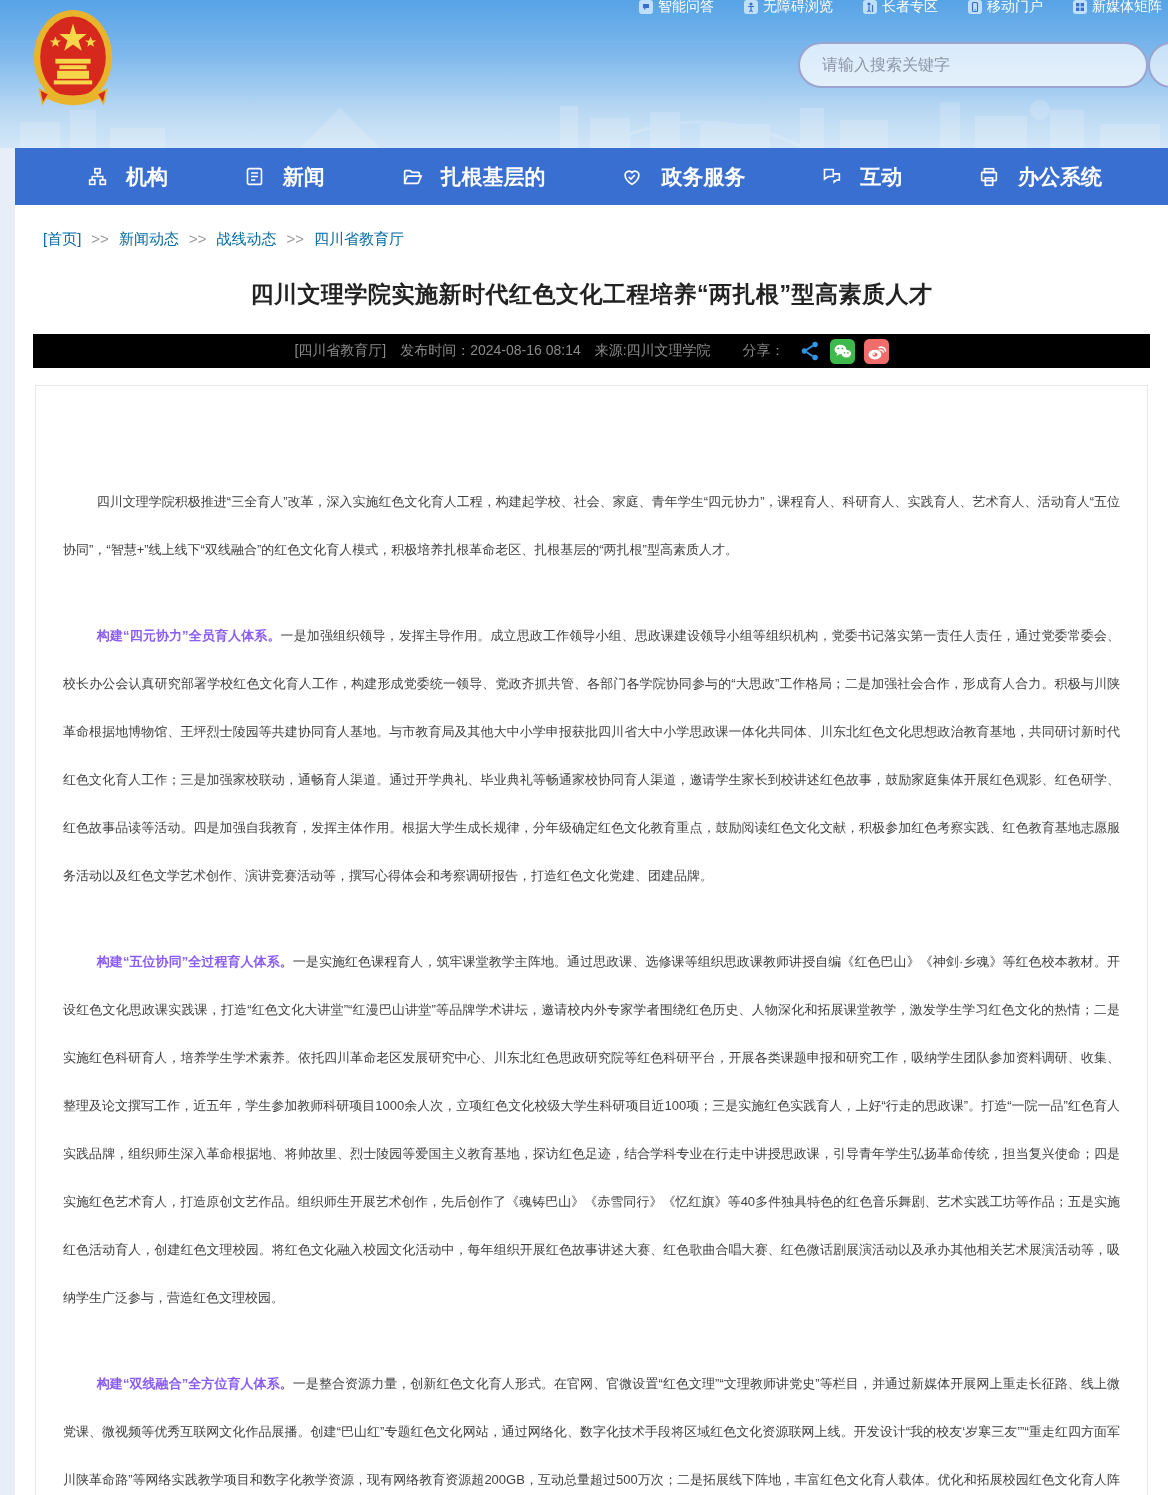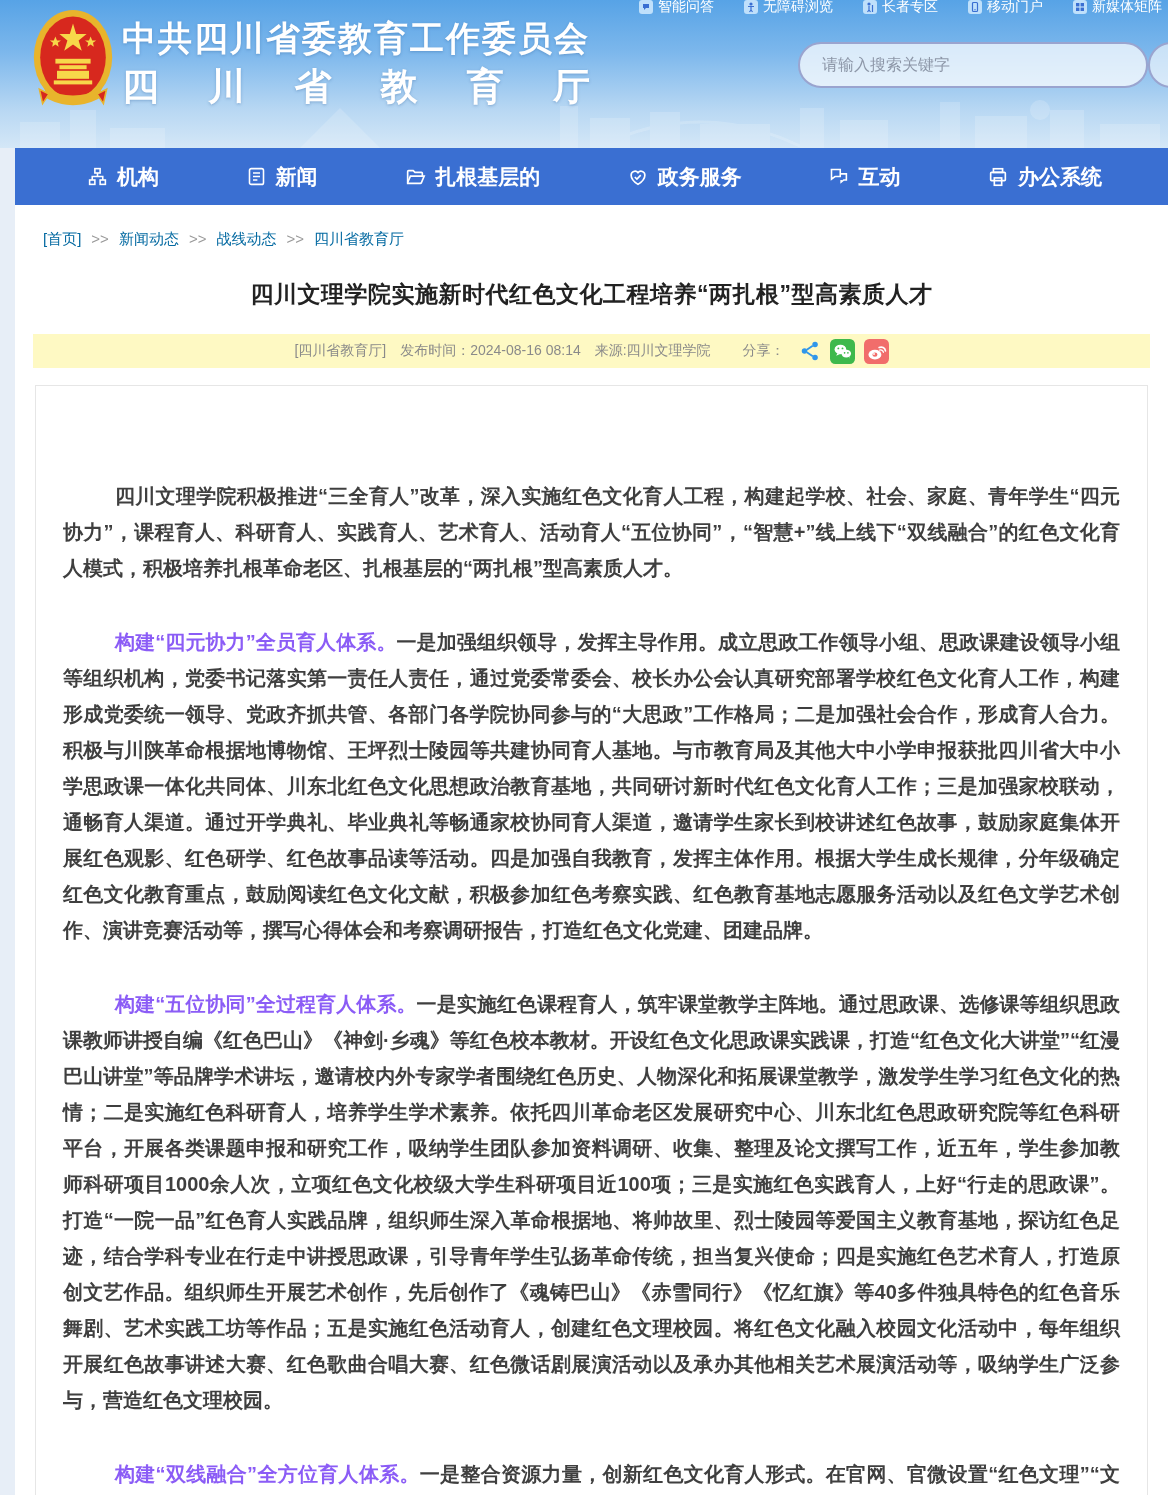--- a/index.html
+++ b/index.html
@@ -31,40 +31,40 @@
     outline:none; font-family:inherit;
   }
   .search-input::placeholder { color:#8d97a8; }
   .search-btn { position:absolute; top:42px; right:-26px; width:46px; height:46px;
     border-radius:50%; border:2px solid #9aa4cf; background:rgba(255,255,255,.6); cursor:pointer; }
   
   .site { margin-left:15px; width:1153px; background:#fff; min-height:1347px; }
   
   .nav { height:57px; background:#3a6fd2; display:flex; align-items:center;
     justify-content:space-between; padding:0 66px 0 72px; }
-  .nav-item { display:flex; align-items:center; gap:9px; color:#fff; text-decoration:none;
+  .nav-item { display:flex; align-items:center; gap:18px; color:#fff; text-decoration:none;
     font-size:21px; font-weight:bold; white-space:nowrap; }
   .nav-icon { display:flex; align-items:center; }
   
   .breadcrumb { padding:25px 0 16px 18px; font-size:15px; color:#999; display:flex; gap:10px; }
   .crumb { color:#0369a1; text-decoration:none; }
   .crumb-sep { color:#999; }
   
   .article-title { text-align:center; font-size:23px; font-weight:bold; color:#222;
     margin:14px 40px 24px; letter-spacing:.5px; }
-  .meta-bar { margin:0 18px; height:34px; background:#fef9c3; display:flex;
+  .meta-bar { margin:0 18px; height:34px; background:#000000; display:flex;
     align-items:center; justify-content:center; gap:14px; font-size:14px; color:#8a8a8a; }
   .meta-item { white-space:nowrap; }
   .share-group { display:flex; align-items:center; gap:9px; }
   .share-btn { display:flex; align-items:center; cursor:pointer; }
   
   .article-box { margin:17px 20px 0; border:1px solid #e6e6e6; border-bottom:none;
     min-height:1078px; padding:92px 27px 40px; background:#fff; }
-  .para { font-size:20px; line-height:36px; color:#3f3f3f; text-indent:2.6em;
-    text-align:justify; margin-bottom:38px;font-weight:bold; }
+  .para { font-size:13px; line-height:48px; color:#3f3f3f; text-indent:2.6em;
+    text-align:justify; margin-bottom:38px; }
   .para b { color:#8b5cf6; }
 </style>
 </head>
 <body>
 
 <div class="header">
   <svg class="skyline" width="1168" height="60" viewBox="0 0 1168 60">
     <g fill="#ffffff" opacity="0.35">
       <rect x="20" y="34" width="40" height="26"></rect>
         <rect x="70" y="22" width="26" height="38"></rect>
@@ -93,24 +93,20 @@
     <polygon fill="#f7d74a" points="72,34 74,39 79,39 75,42 76,47 72,44 68,47 69,42 65,39 70,39"></polygon>
     <rect x="28" y="62" width="44" height="6" fill="#f7d74a"></rect>
     <rect x="33" y="70" width="34" height="5" fill="#f7d74a"></rect>
     <rect x="30" y="77" width="40" height="10" fill="#f7d74a"></rect>
     <rect x="26" y="89" width="48" height="5" fill="#f7d74a"></rect>
     <path d="M14 98 Q50 118 86 98 L82 112 Q50 128 18 112 Z" fill="#e8b42c"></path>
     <path d="M8 100 L20 106 L12 118 Z" fill="#d7281e" stroke="#e8b42c" stroke-width="2"></path>
     <path d="M92 100 L80 106 L88 118 Z" fill="#d7281e" stroke="#e8b42c" stroke-width="2"></path>
   </svg>
 
-  <div class="org-titles">
-    <div class="org-line1">中共四川省委教育工作委员会</div>
-    <div class="org-line2">四川省教育厅</div>
-  </div>
 
   <div class="top-links">
 
       <a class="top-link" href="#">
         <span>
           <svg width="14" height="14" viewBox="0 0 14 14">
             <rect width="14" height="14" rx="3" fill="#bfe0fb"></rect>
             <path d="M4 4h6v4H7l-2 2V8H4z" fill="#3a6fd2"></path>
           </svg>
         </span>

